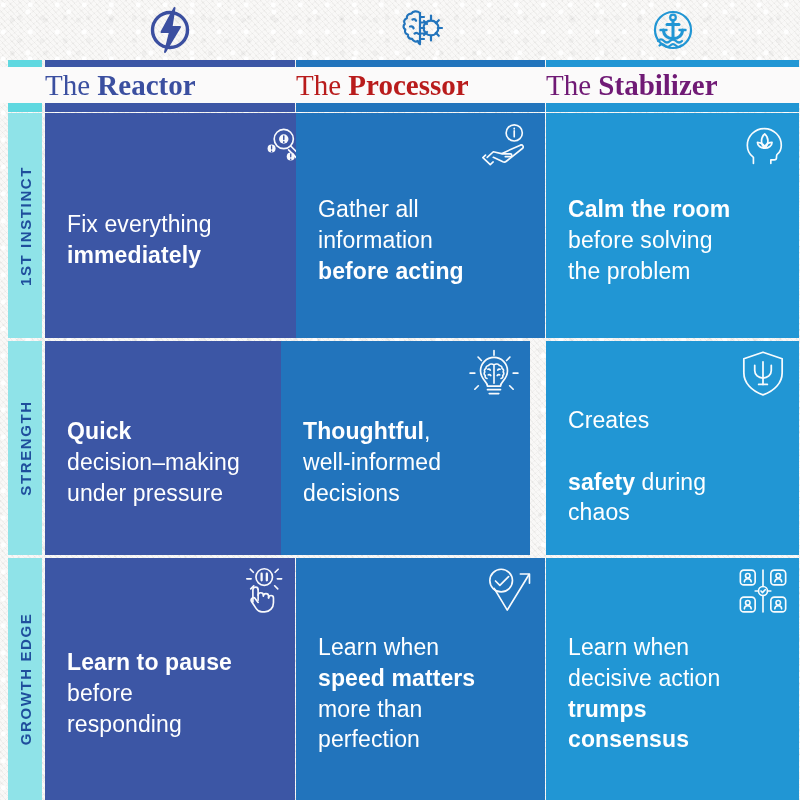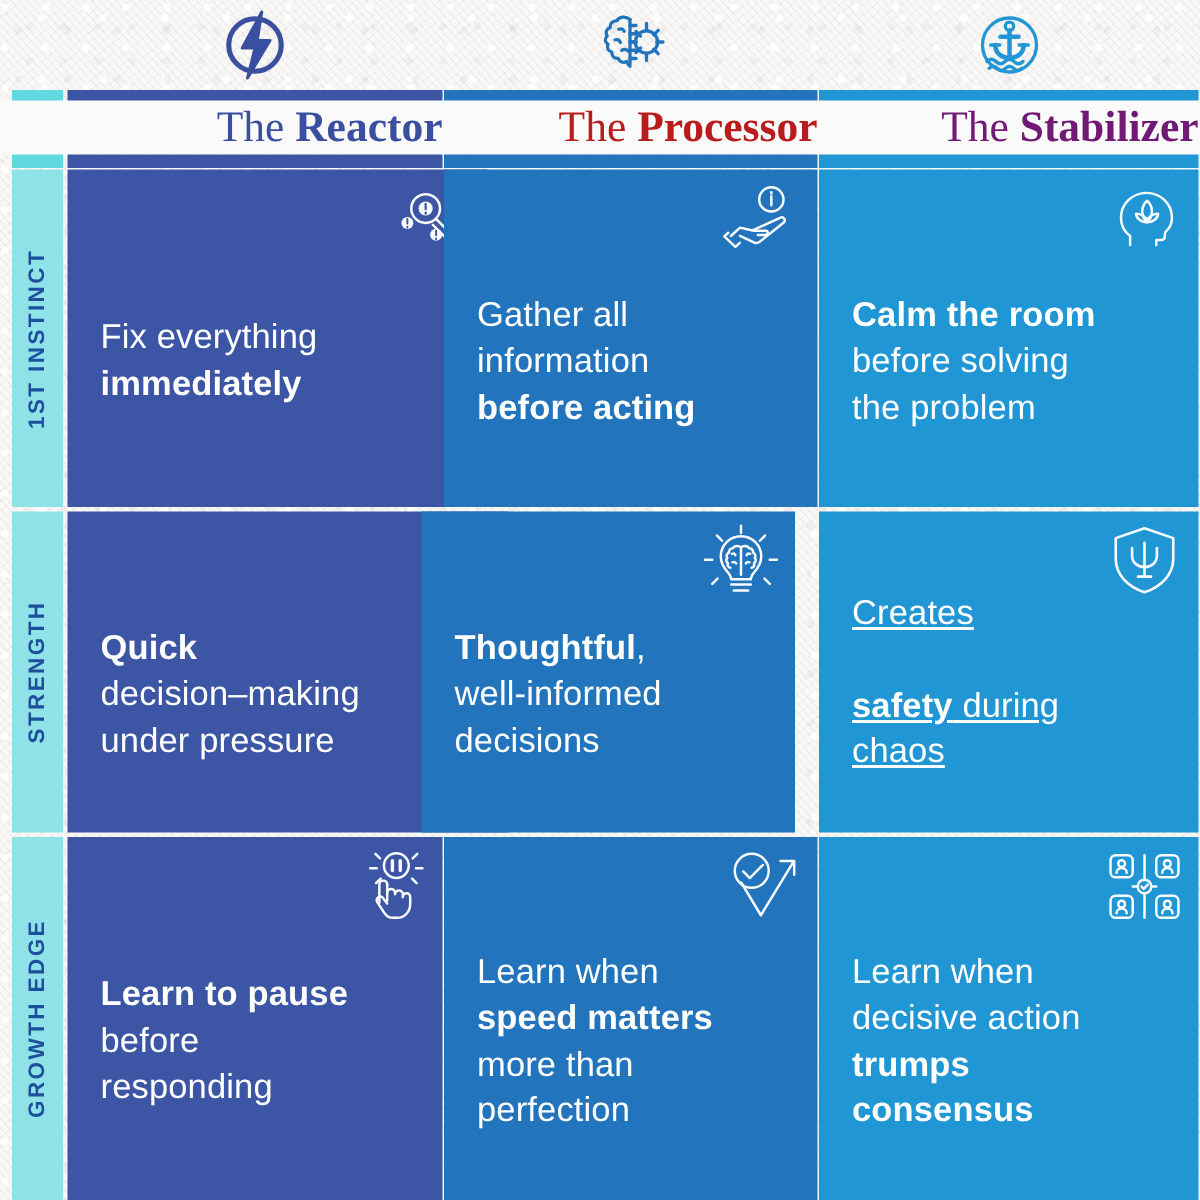--- a/index.html
+++ b/index.html
@@ -31,21 +31,21 @@
 
   .bar{position:absolute;height:9px;}
   .titlestrip{
     position:absolute;left:0;top:67px;width:800px;height:36px;
     background:#fbfafa;
   }
   .coltitle{
     position:absolute;top:67px;height:36px;
     font-family:"Liberation Serif", serif;
     font-size:29px;line-height:36px;
-    text-align:right;white-space:nowrap;
+    text-align:left;white-space:nowrap;
   }
   .coltitle .light{font-weight:400;}
   .coltitle .hard{font-weight:700;}
 
   
   .rowlab{
     position:absolute;left:8px;width:34px;
     background:#8fe3e8;
   }
   .rowlab span{
@@ -195,21 +195,21 @@
     </div>
     <div class="cell c3" style="left:546px;top:341px;width:253px;height:214px">
       <div class="ico">
         <svg viewBox="0 0 62 56" fill="none" stroke="#ffffff" stroke-width="2" stroke-linecap="round" stroke-linejoin="round">
           <path d="M31 3 L53 10.5v16c0 11.5-8.6 20.8-22 25.5C17.6 47.3 9 38 9 26.5v-16z"></path>
           <path d="M31 14v26"></path>
           <path d="M21.5 18v6c0 5.2 4.2 8.6 9.5 8.6s9.5-3.4 9.5-8.6v-6"></path>
           <path d="M26 40h10"></path>
         </svg>
       </div>
-      <div class="txt" style="top: 52px; text-decoration: underline;">Creates<br><br><b>safety</b> during<br>chaos</div>
+      <div class="txt" style="top: 64px;">Creates<br><br><b>safety</b> during<br>chaos</div>
     </div>
     <div class="cell c1" style="left:45px;top:558px;width:250px;height:242px">
       <div class="ico">
         <svg viewBox="0 0 62 56" fill="none" stroke="#ffffff" stroke-width="1.9" stroke-linecap="round" stroke-linejoin="round">
           <circle cx="37" cy="12" r="9.5"></circle>
           <path d="M34 8.2v7.6M40 8.2v7.6" stroke-width="2.6"></path>
           <path d="M24.5 6.5l-3.5-3.5M22 14h-5M25 22l-3.5 3.5M49.5 6.5l3.5-3.5M52 14h5M49 22l3.5 3.5"></path>
           <path d="M30 26.5v12.2"></path>
           <path d="M30 33c0-1.7 1.3-3 3-3s3 1.3 3 3"></path>
           <path d="M36 34c0-1.7 1.3-3 3-3s3 1.3 3 3v2"></path>

